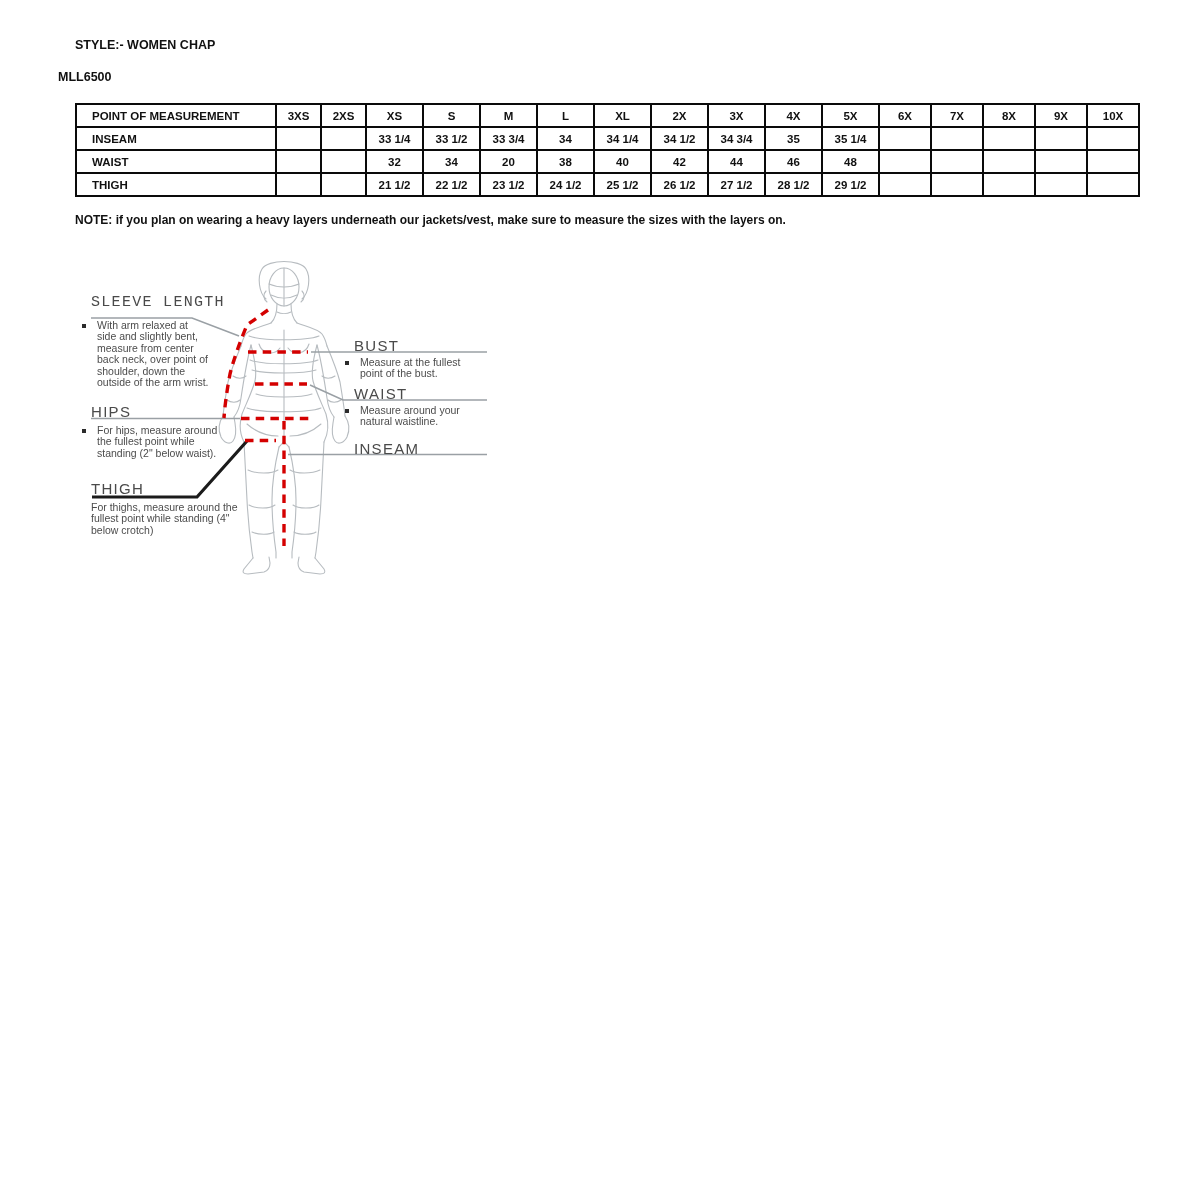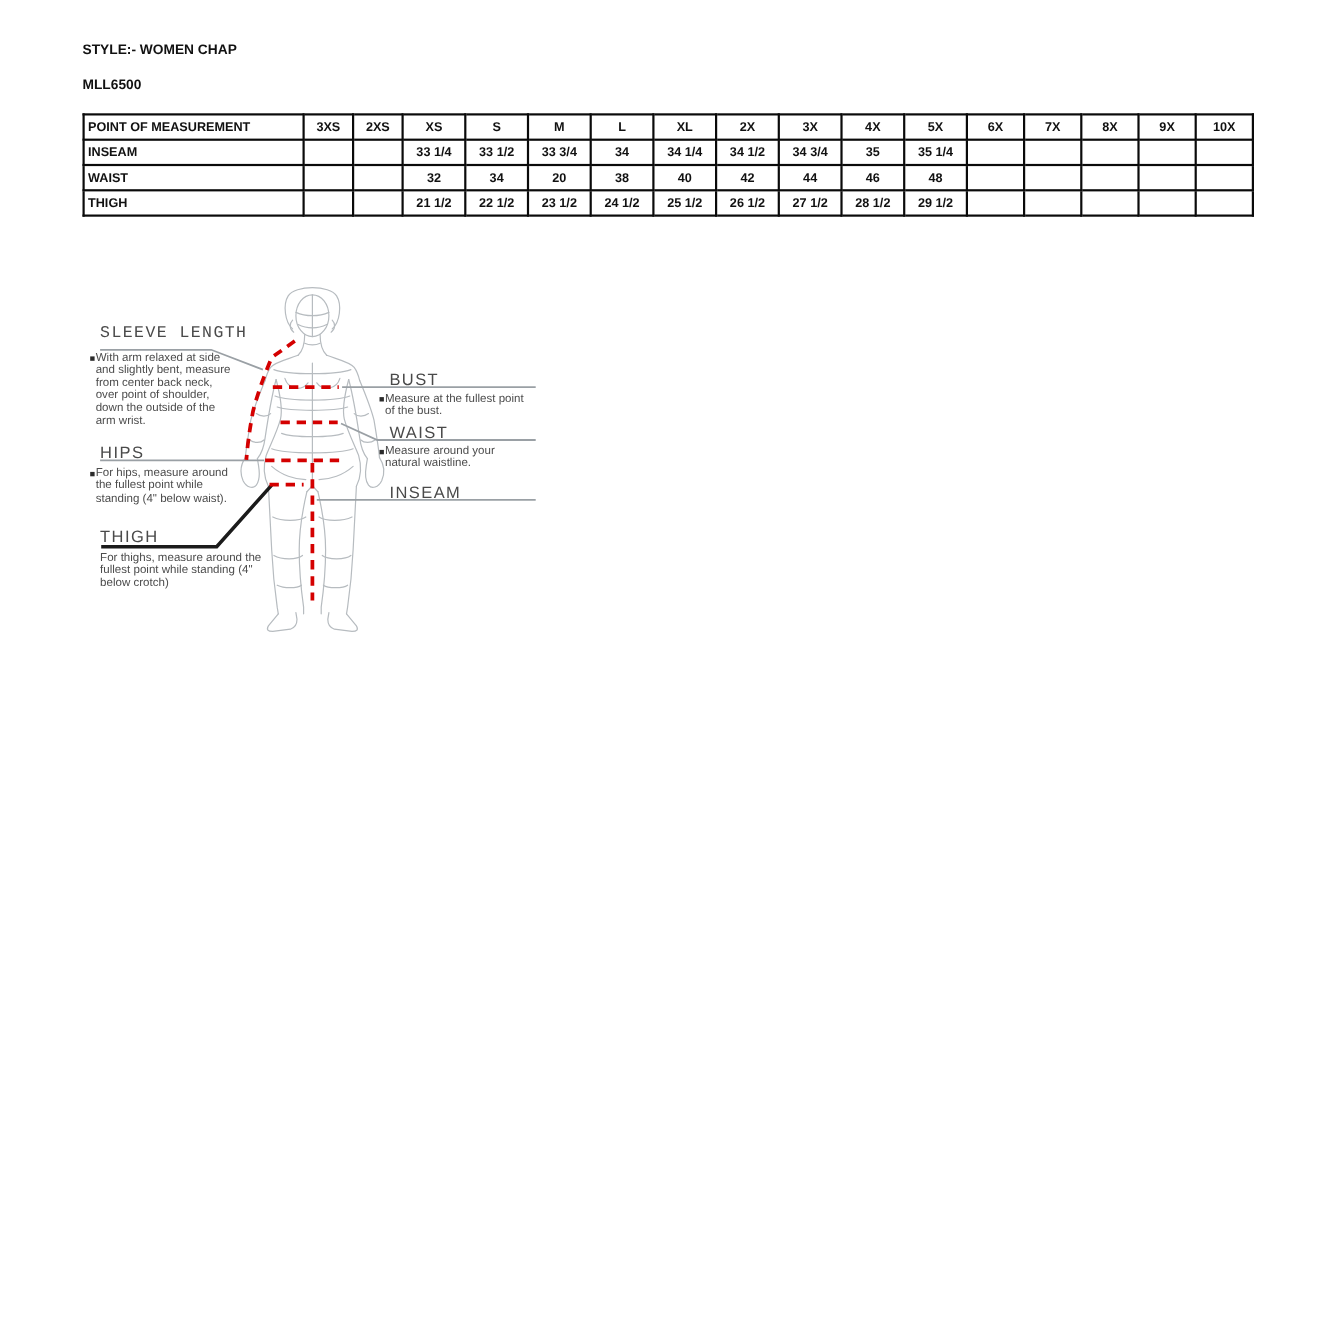--- a/index.html
+++ b/index.html
@@ -2,42 +2,42 @@
 <html><head>
 <meta charset="utf-8">
 <style>
   html,body { margin:0; padding:0; background:#ffffff; }
   #page {
     position:relative; width:1200px; height:1200px; background:#ffffff;
     font-family:"Liberation Sans", sans-serif; overflow:hidden;
   }
   .doc-line { position:absolute; font-size:12.5px; font-weight:bold; color:#111; white-space:nowrap; }
   .style-label { left:75px; top:38px; }
-  .model-code  { left:75px; top:70px; }
+  .model-code  { left:58px; top:70px; }
   .note-line   { left:75px; top:213px; font-size:12px; }
 
   table.size-table {
     position:absolute; left:75px; top:103px;
     border-collapse:collapse; table-layout:fixed;
   }
   table.size-table th, table.size-table td {
     border:2px solid #0a0a0a; height:21px; padding:0 1px;
     font-size:11.5px; font-weight:bold; color:#111; text-align:center;
     white-space:nowrap; overflow:hidden;
   }
-  table.size-table .rowlabel { text-align:left; padding-left:3px; }
+  table.size-table .rowlabel { text-align:left; padding-left:15px; }
 
   svg.guide-svg { position:absolute; left:75px; top:248px; }
 
   .guide-heading {
     position:absolute; font-size:15px; letter-spacing:1.3px;
     color:#4a4a4a; white-space:nowrap;
   }
   .guide-desc {
-    position:absolute; display:flex; gap:1px;
+    position:absolute; display:flex; gap:11px;
     font-size:10.5px; line-height:11.4px; color:#4c4c4c;
   }
   .guide-desc .sq { flex:none; width:4px; height:4px; background:#2b2b2b; margin-top:4px; }
   .guide-desc p { margin:0; }
 
   .h-sleeve { left:91px;  top:294px;font-family:Liberation Mono, monospace; }
   .h-hips   { left:91px;  top:403px; }
   .h-thigh  { left:91px;  top:480px; }
   .h-bust   { left:354px; top:337px; }
   .h-waist  { left:354px; top:385px; }
@@ -151,20 +151,21 @@
       <td>29 1/2</td>
       <td></td>
       <td></td>
       <td></td>
       <td></td>
       <td></td>
     </tr>
   </tbody>
     </table>
 
+  <div class="doc-line note-line">NOTE: if you plan on wearing a heavy layers underneath our jackets/vest, make sure to measure the sizes with the layers on.</div>
 
   <svg class="guide-svg" width="420" height="340" viewBox="75 248 420 340">
     <g stroke="#b7bcc0" stroke-width="1.1" fill="none" stroke-linecap="round">
 
       <path d="M 266,299 C 259,293 257,277 262,269 C 268,259 300,259 306,269 C 311,277 309,293 302,299"></path>
       <ellipse cx="284" cy="287" rx="15" ry="19"></ellipse>
       <path d="M 269,284 C 278,288 290,288 299,284"></path>
       <path d="M 271,295 C 279,299 289,299 297,295"></path>
       <path d="M 284,268 L 284,306"></path>
       <path d="M 266,291 C 263,294 263,299 267,302"></path>
@@ -239,21 +240,21 @@
 
   <div class="guide-heading h-sleeve">SLEEVE LENGTH</div>
   <div class="guide-desc d-sleeve">
     <span class="sq"></span>
     <p>With arm relaxed at side and slightly bent, measure from center back neck, over point of shoulder, down the outside of the arm wrist.</p>
   </div>
 
   <div class="guide-heading h-hips">HIPS</div>
   <div class="guide-desc d-hips">
     <span class="sq"></span>
-    <p>For hips, measure around the fullest point while standing (4" below waist).</p>
+    <p>For hips, measure around the fullest point while standing (2" below waist).</p>
   </div>
 
   <div class="guide-heading h-thigh">THIGH</div>
   <div class="guide-desc d-thigh">
     <p>For thighs, measure around the fullest point while standing (4" below crotch)</p>
   </div>
 
   <div class="guide-heading h-bust">BUST</div>
   <div class="guide-desc d-bust">
     <span class="sq"></span>

